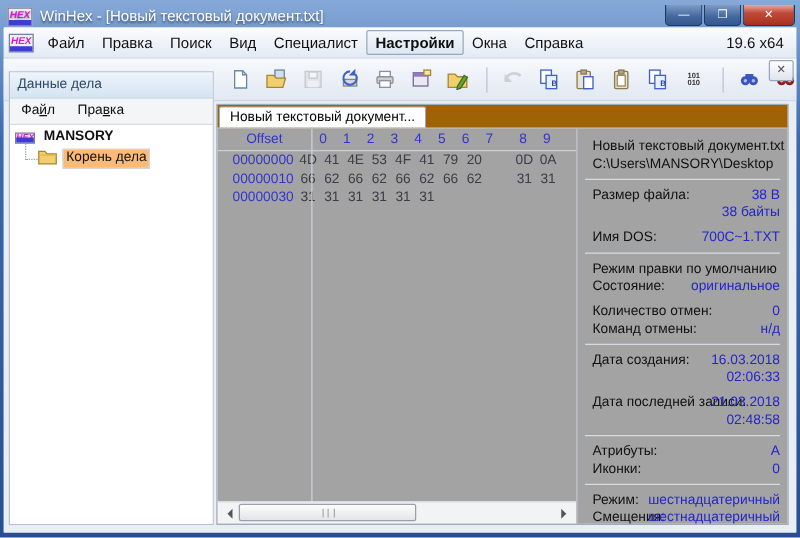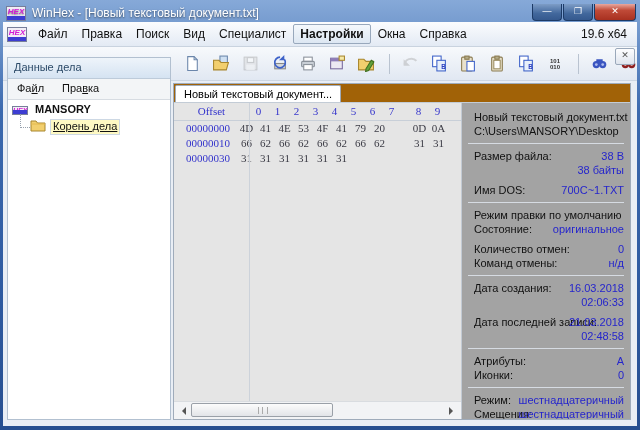--- a/index.html
+++ b/index.html
@@ -44,35 +44,35 @@
   
   .sidebar{position:absolute;left:4px;top:10px;width:164px;bottom:6px;display:flex;flex-direction:column;
     border:1px solid #b2c0d0;background:#fff;z-index:4;box-sizing:border-box;}
   .sb-header{height:20px;flex:none;background:linear-gradient(#eef4fa,#d5e3f2);
     border-bottom:1px solid #bdcbda;color:#2c4a68;font-size:11px;line-height:19px;padding-left:6px;}
   .sb-menu{height:20px;flex:none;background:#f3f5f7;border-bottom:1px solid #d7dce2;display:flex;}
   .sb-menu span{font-size:11px;line-height:19px;padding:0 9px;color:#111;}
   .sb-tree{flex:1;background:#fff;position:relative;padding-top:3px;}
   .tree-row{position:relative;height:16px;display:flex;font-size:11px;color:#111;}
   .tree-row .lbl{padding:0 3px;white-space:nowrap;}
-  .tree-row.selected .lbl{background:#fef9c3;border:1px solid #cdd8e4;padding:0 2px;text-decoration:underline;}
+  .tree-row.selected .lbl{background:#fdba74;border:1px solid #cdd8e4;padding:0 2px;}
   .tree-row.bold .lbl{font-weight:bold;}
   .tree-line{position:absolute;left:12px;top:-5px;width:9px;height:13px;
     border-left:1px dotted #98a2ae;border-bottom:1px dotted #98a2ae;}
   .mini-logo{width:17px;height:13px;flex:none;margin-right:3px;}
   .mini-logo .hexlogo{width:17px;height:13px;font-size:7px;line-height:8px;}
   
   .document{position:absolute;left:170px;top:36px;right:6px;bottom:6px;background:#fff;
     border:1px solid #9fabba;display:flex;flex-direction:column;box-sizing:border-box;}
   .tabbar{height:18px;flex:none;background:#a16207;border-bottom:1px solid #c3ccd6;display:flex;}
   .tab{background:#fff;border:1px solid #9fabba;border-bottom:none;border-radius:2px 2px 0 0;
     font-size:11px;line-height:16px;padding:0 8px;margin:1px 0 0 1px;white-space:nowrap;}
   .doc-body{flex:1;display:flex;min-height:0;}
   
-  .hexview{flex:1;position:relative;background:#e5e5e5;font-family:Liberation Serif, serif;
+  .hexview{flex:1;position:relative;background:#a3a3a3;font-family:Liberation Sans, sans-serif;
     font-size:11px;overflow:hidden;}
   .hex-divider{position:absolute;left:75px;top:0;bottom:17px;width:1px;background:#ccd2da;}
   .hex-head{height:17px;line-height:17px;border-bottom:1px solid #c8cfd8;color:#3434cc;white-space:nowrap;}
   .hex-head .off{display:inline-block;width:75px;text-align:center;}
   .col-num{display:inline-block;width:19px;text-align:center;}
   .col-num.gap8{margin-left:8px;}
   .hex-row{height:15px;line-height:15px;white-space:nowrap;}
   .hex-row .off{display:inline-block;width:63px;padding-left:12px;color:#3434cc;box-sizing:border-box;}
   .byte{display:inline-block;width:19px;text-align:center;color:#3c3c46;}
   .byte.gap8{margin-left:21px;}

